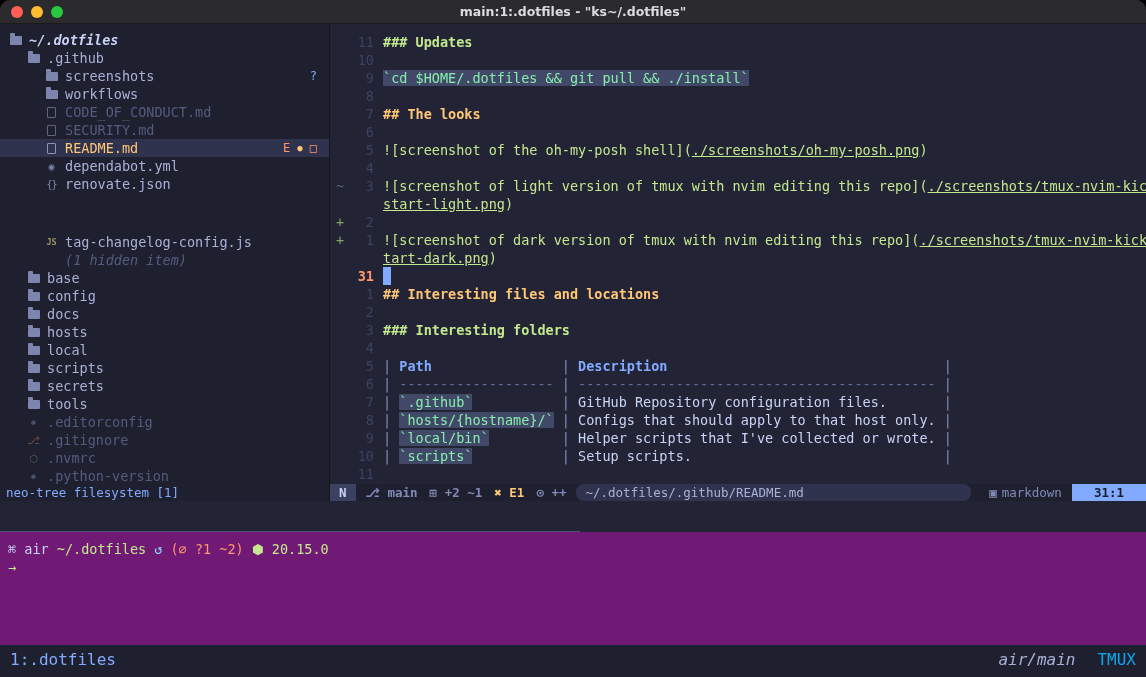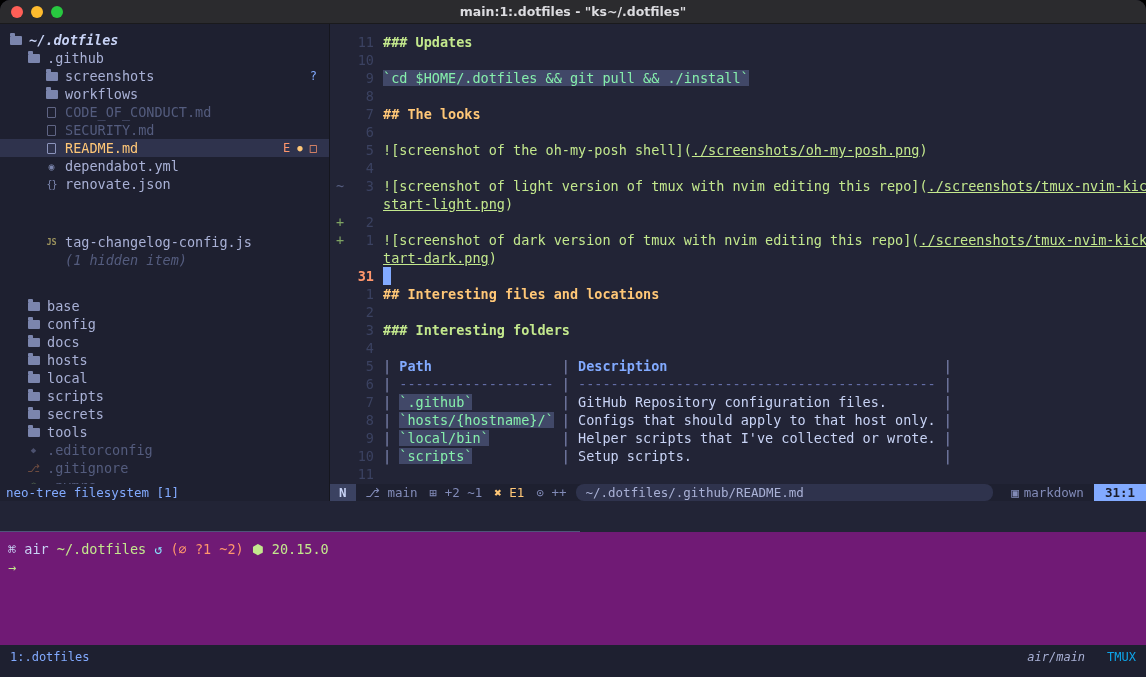--- a/index.html
+++ b/index.html
@@ -59,39 +59,39 @@
   .c-dash{color:#636da6;}
   .c-cell{color:#c8d3f5;}
   .c-cursor{background:#82aaff;color:#222436;display:inline-block;width:8px;}
 
   
   .statusbar{height:17px;display:flex;background:#1e2030;font-size:12.5px;align-items:stretch;overflow:hidden;}
   .neo-status{width:330px;flex:none;color:#82aaff;display:flex;align-items:center;padding-left:6px;
     box-sizing:border-box;border-right:1px solid #15161e;}
   .lualine{flex:1;display:flex;align-items:stretch;color:#828bb8;overflow:hidden;}
   .ll-mode{background:#3b4261;color:#c8d3f5;font-weight:bold;display:flex;align-items:center;padding:0 9px;flex:none;}
-  .ll-left{display:flex;align-items:center;gap:12px;padding:0 10px;flex:none;white-space:pre;}
+  .ll-left{display:flex;align-items:center;gap:12px;padding:0 10px;flex:none;white-space:pre;font-weight:bold;}
   .ll-file{flex:1;background:#2f334d;display:flex;align-items:center;padding:0 9px;color:#a9b1d6;
     margin-right:8px;overflow:hidden;white-space:pre;border-radius:8px;}
   .ll-ft{display:flex;align-items:center;gap:5px;padding:0 10px;flex:none;color:#828bb8;}
-  .ll-pos{background:#82aaff;color:#1b1d2b;font-weight:bold;display:flex;align-items:center;padding:0 11px;flex:none;}
+  .ll-pos{background:#82aaff;color:#1b1d2b;font-weight:bold;display:flex;align-items:center;padding:0 22px;flex:none;}
 
   .cmdline{height:30px;background:#222436;}
   .pane-divider{height:1px;background:#222436;}
   .pane-divider>div{width:580px;height:1px;background:#4e5579;}
 
   
   .shell{height:113px;background:#701a75;padding:8px 0 0 8px;font-size:13.5px;box-sizing:border-box;}
   .sh-line{height:18px;line-height:18px;white-space:pre;}
   .sh-apple{color:#c8d3f5}.sh-plain{color:#c8d3f5}.sh-path{color:#c3e88d}.sh-sync{color:#86e1fc}
   .sh-gitseg{color:#ff966c}.sh-nodeseg{color:#c3e88d}.sh-arrow{color:#c3e88d}
 
   
   .tmux-bar{height:32px;background:#1e2030;display:flex;justify-content:space-between;
-    padding:5px 10px 0 10px;box-sizing:border-box;font-size:12px;align-items:flex-start;}
+    padding:5px 10px 0 10px;box-sizing:border-box;font-size:16px;align-items:flex-start;}
   .tb-win{color:#82aaff;}
   .tb-right{display:flex;gap:22px;}
   .tb-session{color:#a9b1d6;font-style:italic;}
   .tb-badge{color:#0ea5e9;font-weight:normal;}
 </style>
 </head>
 <body>
 
 <div class="window">
   <div class="titlebar">
@@ -110,21 +110,21 @@
           <div class="tree-row" style="padding-left: 26px;"><span class="t-icon"><span class="icon-folder"></span></span><span class="t-label">.github</span></div>
           <div class="tree-row" style="padding-left: 44px;"><span class="t-icon"><span class="icon-folder"></span></span><span class="t-label">screenshots</span><span class="t-badges"><span class="b-blue">?</span></span></div>
           <div class="tree-row" style="padding-left: 44px;"><span class="t-icon"><span class="icon-folder"></span></span><span class="t-label">workflows</span></div>
           <div class="tree-row dim" style="padding-left: 44px;"><span class="t-icon"><span class="icon-file"></span></span><span class="t-label">CODE_OF_CONDUCT.md</span></div>
           <div class="tree-row dim" style="padding-left: 44px;"><span class="t-icon"><span class="icon-file"></span></span><span class="t-label">SECURITY.md</span></div>
           <div class="tree-row selected" style="padding-left: 44px;"><span class="t-icon"><span class="icon-file"></span></span><span class="t-label">README.md</span><span class="t-badges"><span class="b-orange">E</span><span class="b-yellow">●</span><span class="b-orange">□</span></span></div>
           <div class="tree-row" style="padding-left: 44px;"><span class="t-icon glyph ic-gear">◉</span><span class="t-label">dependabot.yml</span></div>
           <div class="tree-row" style="padding-left: 44px;"><span class="t-icon glyph ic-braces">{}</span><span class="t-label">renovate.json</span></div>
           <div class="tree-row" style="padding-left: 44px; margin-top: 40px;"><span class="t-icon glyph ic-js">JS</span><span class="t-label">tag-changelog-config.js</span></div>
           <div class="tree-row note" style="padding-left: 44px;"><span class="t-icon"></span><span class="t-label">(1 hidden item)</span></div>
-          <div class="tree-row" style="padding-left: 26px; margin-top: 28px;"><span class="t-icon"><span class="icon-folder"></span></span><span class="t-label">base</span></div>
+          <div class="tree-row" style="padding-left: 26px;"><span class="t-icon"><span class="icon-folder"></span></span><span class="t-label">base</span></div>
           <div class="tree-row" style="padding-left: 26px;"><span class="t-icon"><span class="icon-folder"></span></span><span class="t-label">config</span></div>
           <div class="tree-row" style="padding-left: 26px;"><span class="t-icon"><span class="icon-folder"></span></span><span class="t-label">docs</span></div>
           <div class="tree-row" style="padding-left: 26px;"><span class="t-icon"><span class="icon-folder"></span></span><span class="t-label">hosts</span></div>
           <div class="tree-row" style="padding-left: 26px;"><span class="t-icon"><span class="icon-folder"></span></span><span class="t-label">local</span></div>
           <div class="tree-row" style="padding-left: 26px;"><span class="t-icon"><span class="icon-folder"></span></span><span class="t-label">scripts</span></div>
           <div class="tree-row" style="padding-left: 26px;"><span class="t-icon"><span class="icon-folder"></span></span><span class="t-label">secrets</span></div>
           <div class="tree-row" style="padding-left: 26px;"><span class="t-icon"><span class="icon-folder"></span></span><span class="t-label">tools</span></div>
           <div class="tree-row dim" style="padding-left: 26px;"><span class="t-icon glyph ic-editorconfig">◆</span><span class="t-label">.editorconfig</span></div>
           <div class="tree-row dim" style="padding-left: 26px;"><span class="t-icon glyph ic-git">⎇</span><span class="t-label">.gitignore</span></div>
           <div class="tree-row dim" style="padding-left: 26px;"><span class="t-icon glyph ic-node">⬡</span><span class="t-label">.nvmrc</span></div>

